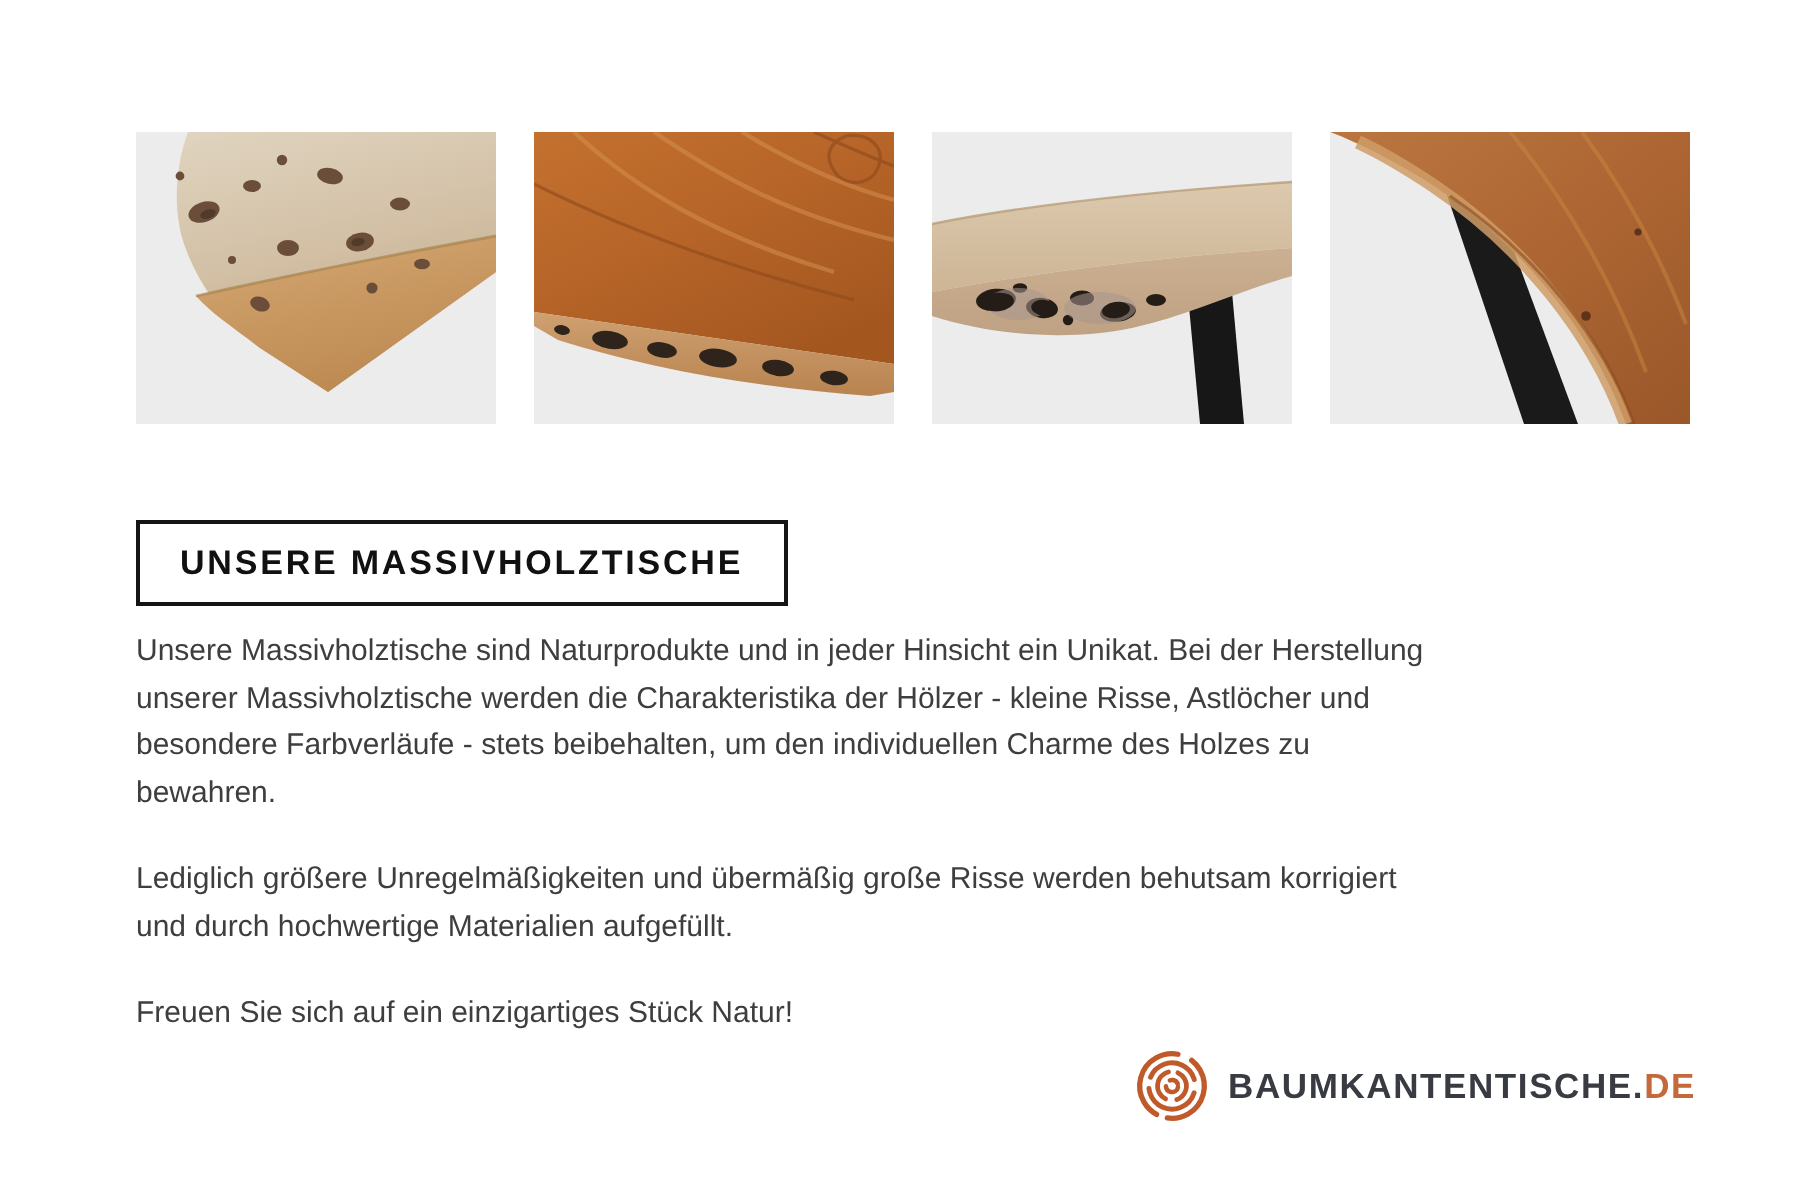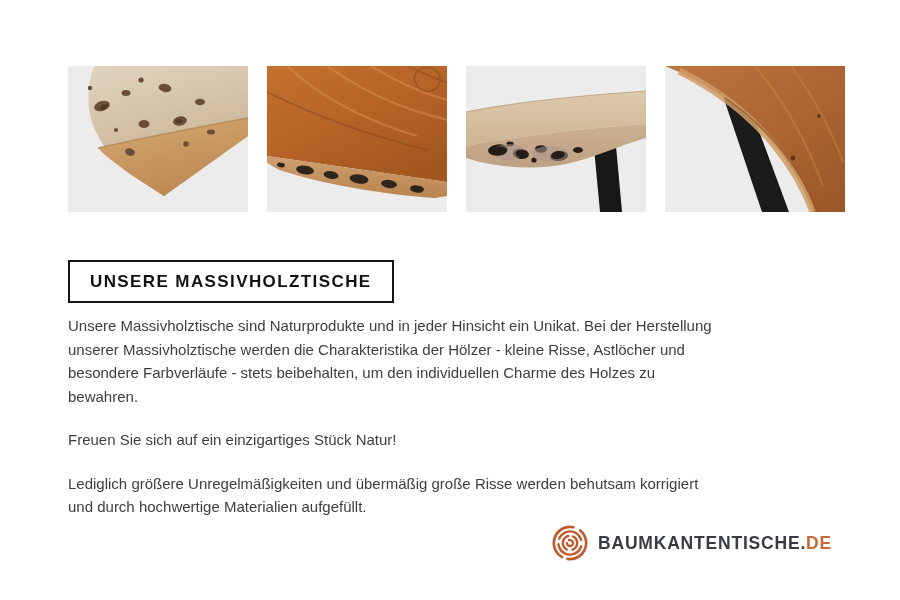--- a/index.html
+++ b/index.html
@@ -22,21 +22,21 @@
                     letter-spacing:1.4px; white-space:nowrap;
                     font-family:"Liberation Sans", sans-serif; }
 
   
   .copy { position:absolute; left:68px; top:314px; width:780px;
           font-size:15px; line-height:23.5px; color:#3e3e3e; }
   .copy p { white-space:pre-line; margin-bottom:20px; }
   .copy p:last-child { margin-bottom:0; }
 
   
-  .logo { position:absolute; top:524px; right:68px; display:flex;
+  .logo { position:absolute; top:524px; right:52px; display:flex;
           align-items:center; gap:9px; cursor:pointer;text-align:right; }
   .logo .ring-icon { width:38px; height:38px; display:block; }
   .logo .wordmark { font-size:17.5px; font-weight:bold; letter-spacing:0.8px;
                     white-space:nowrap; }
   .logo .brand { color:#383c42; }
   .logo .dot   { color:#383c42; }
   .logo .tld   { color:#c4693a; }
 </style>
 </head>
 <body>
@@ -184,23 +184,23 @@
 
   <div class="heading-box">
     <h2>UNSERE MASSIVHOLZTISCHE</h2>
   </div>
 
   <div class="copy">
     <p>Unsere Massivholztische sind Naturprodukte und in jeder Hinsicht ein Unikat. Bei der Herstellung
 unserer Massivholztische werden die Charakteristika der Hölzer - kleine Risse, Astlöcher und
 besondere Farbverläufe - stets beibehalten, um den individuellen Charme des Holzes zu
 bewahren.</p>
-    <p>Freuen Sie sich auf ein einzigartiges Stück Natur!</p>
     <p>Lediglich größere Unregelmäßigkeiten und übermäßig große Risse werden behutsam korrigiert
 und durch hochwertige Materialien aufgefüllt.</p>
+    <p>Freuen Sie sich auf ein einzigartiges Stück Natur!</p>
   </div>
 
   <div class="logo">
     <svg class="ring-icon" viewBox="0 0 40 40">
       <g fill="none" stroke="#c05a2a" stroke-linecap="round">
         <circle cx="20" cy="20" r="17" stroke-width="2.8" stroke-dasharray="38 6 48 8" transform="rotate(-30 20 20)"></circle>
         <circle cx="20" cy="20" r="12.2" stroke-width="2.6" stroke-dasharray="22 6 30 7" transform="rotate(70 20 20)"></circle>
         <circle cx="20" cy="20" r="7.6" stroke-width="2.5" stroke-dasharray="14 5 18 6" transform="rotate(150 20 20)"></circle>
         <circle cx="20" cy="20" r="3.2" stroke-width="2.4" stroke-dasharray="9 4 5 3" transform="rotate(10 20 20)"></circle>
       </g>

